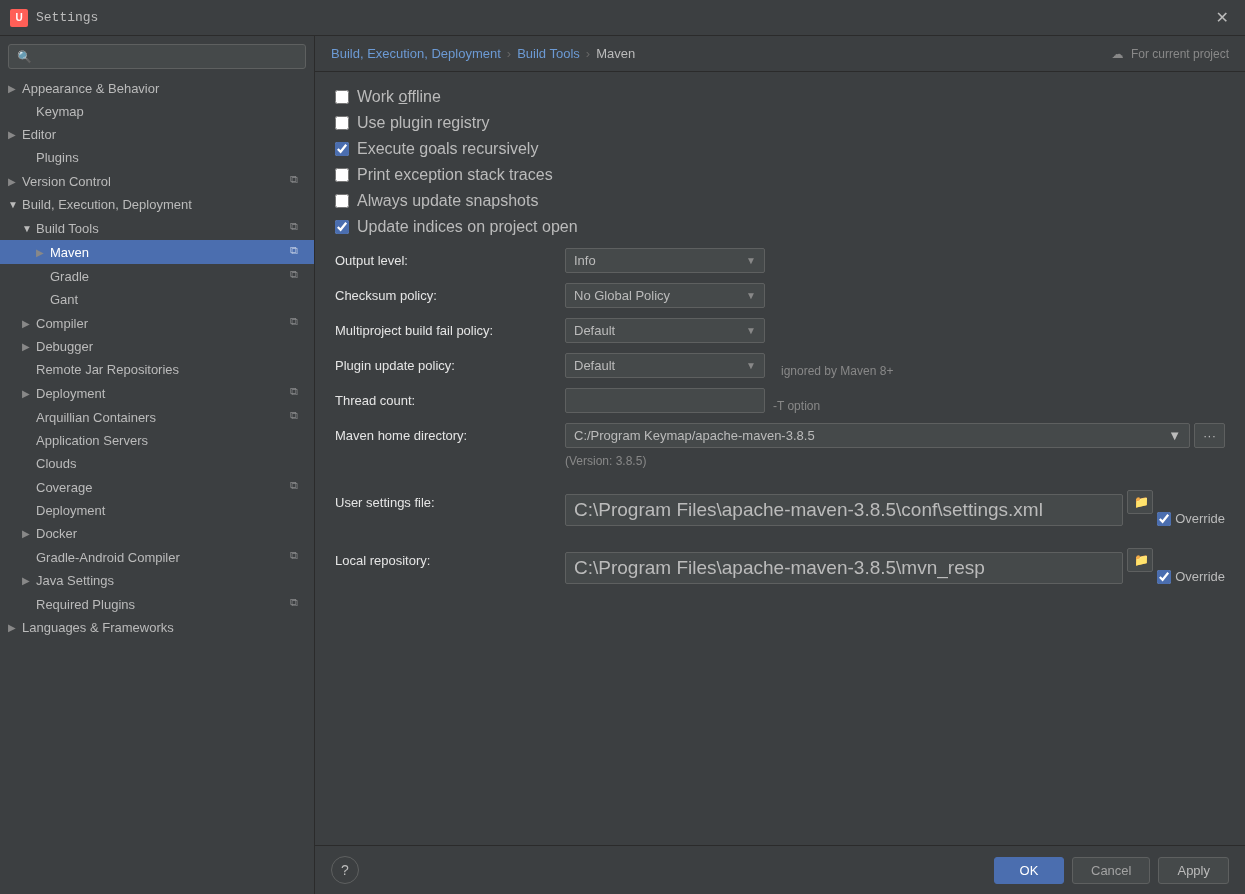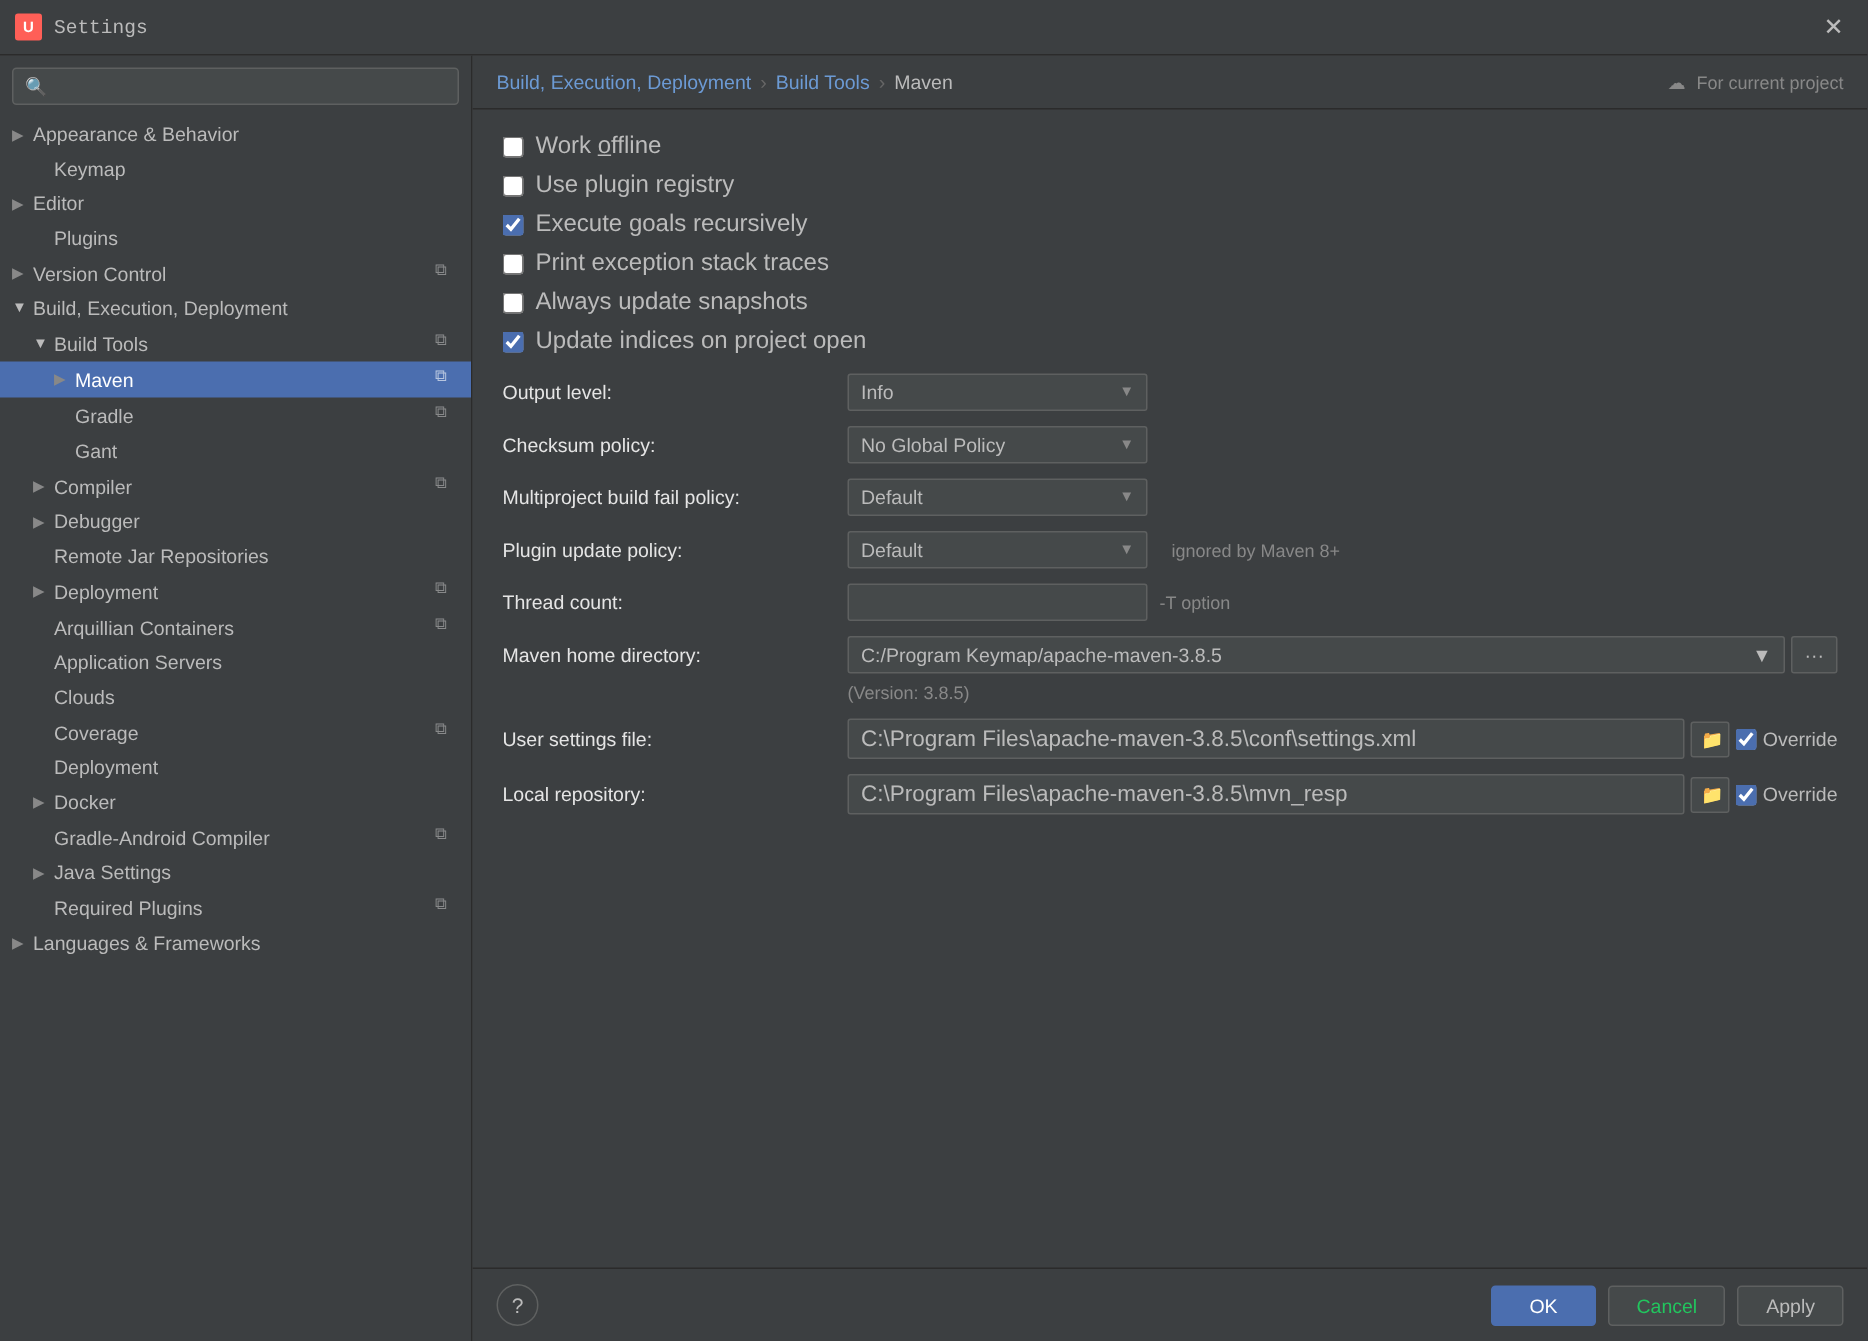--- a/index.html
+++ b/index.html
@@ -190,21 +190,21 @@
     }
     .form-label {
       width: 230px;
       color: #e5e5e5;
       font-size: 13px;
       flex-shrink: 0;
     }
     .form-control {
       flex: 1;
       display: flex;
-      align-items: center;
+      align-items: flex-end;
     }
     .select-box {
       background: #45494a;
       border: 1px solid #5e6060;
       border-radius: 2px;
       color: #bbbbbb;
       font-size: 13px;
       padding: 4px 8px;
       min-width: 200px;
       display: flex;
@@ -258,22 +258,23 @@
       align-items: center;
       gap: 4px;
       flex: 1;
     }
     .file-input-text {
       flex: 1;
       background: #45494a;
       border: 1px solid #5e6060;
       border-radius: 2px;
       color: #bbbbbb;
-      font-size: 15px;
+      font-size: 19px;
       padding: 4px 8px;
+      margin-top: 16px;
     }
     .file-browse-btn {
       background: #45494a;
       border: 1px solid #5e6060;
       border-radius: 2px;
       color: #bbbbbb;
       padding: 4px 6px;
       cursor: pointer;
       font-size: 12px;
       width: 26px;
@@ -332,21 +333,21 @@
       min-width: 70px;
       text-align: center;
     }
     .btn-ok {
       background: #4b6eaf;
       color: #ffffff;
       border-color: #4b6eaf;
     }
     .btn-cancel {
       background: #45494a;
-      color: #22c55e;
+      color: #a3a3a3;
     }
     .btn-apply {
       background: #45494a;
       color: #bbbbbb;
     }
   </style>
 </head>
 <body>
 
 <div class="dialog">

